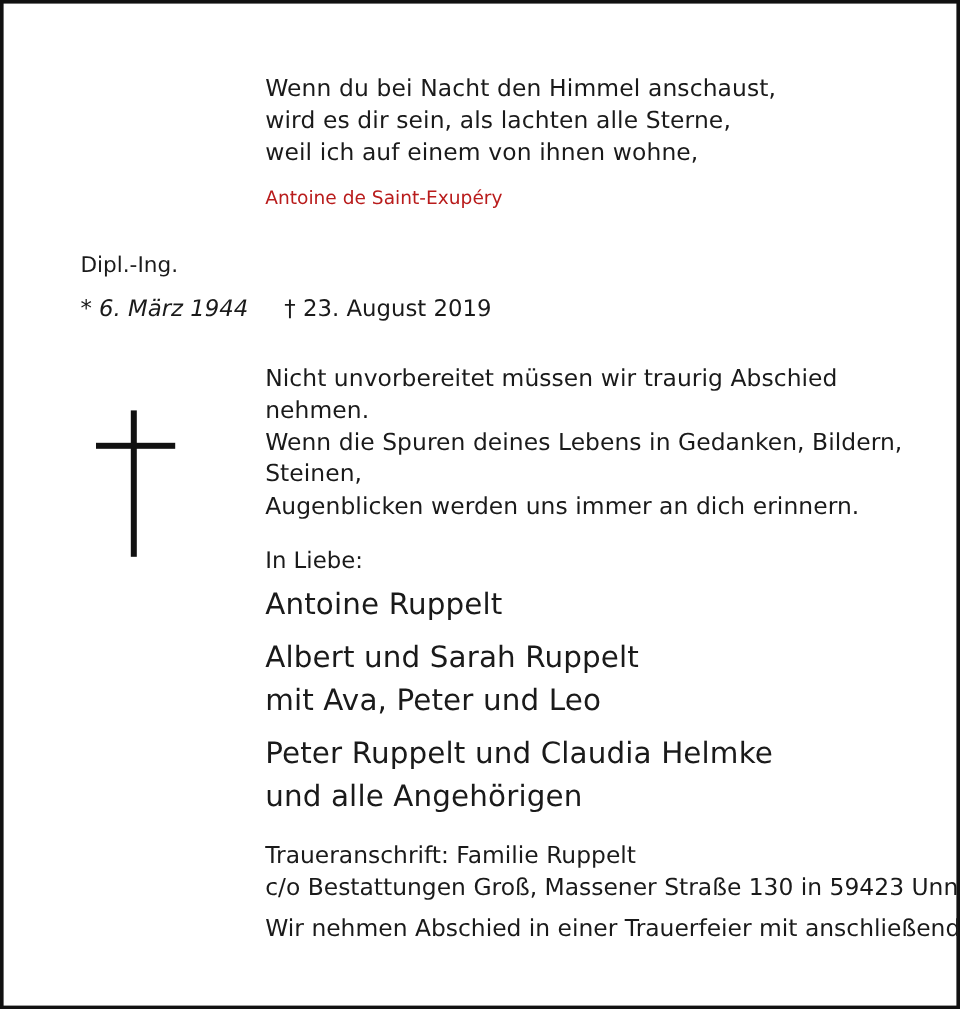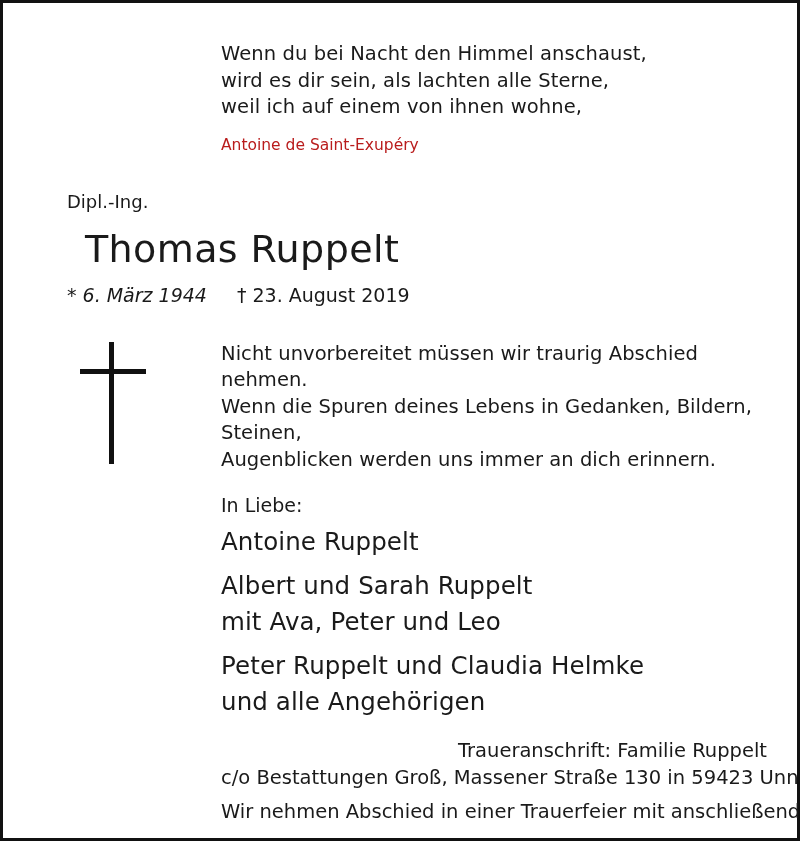--- a/index.html
+++ b/index.html
@@ -27,21 +27,21 @@
     position: relative;
     box-sizing: border-box;
     width: 100%;
     height: 100%;
     padding: 34px 30px 20px 30px;
   }
 
   
   .poem {
     margin-left: 188px;
-    margin-top: 4px;
+    margin-top: 24px;
   }
   .poem-line {
     font-size: 19.5px;
     line-height: 26.5px;
     letter-spacing: 0.1px;
     color: #1a1a1a;
     white-space: pre;
   }
   .poem-author {
     margin-top: 14px;
@@ -121,21 +121,20 @@
   .family-line {
     font-size: 24.5px;
     line-height: 36px;
     letter-spacing: 0.1px;
     white-space: pre;
   }
   .family-group { margin-bottom: 8px; }
 
   .contact {
     margin-top: 18px;
-    text-align: right;
   }
   .contact-line {
     font-size: 19.5px;
     line-height: 26.5px;
     white-space: pre;
   }
   .service {
     margin-top: 8px;
   }
   .service-line {
@@ -151,21 +150,20 @@
   <div class="inner">
 
     <div class="poem">
       <div class="poem-line">Wenn du bei Nacht den Himmel anschaust,</div>
       <div class="poem-line">wird es dir sein, als lachten alle Sterne,</div>
       <div class="poem-line">weil ich auf einem von ihnen wohne,</div>
       <div class="poem-author">Antoine de Saint-Exupéry</div>
     </div>
 
     <div class="title-pre">Dipl.-Ing.</div>
-    <div class="name">Thomas Ruppelt</div>
     <div class="dates">
       <span class="birth">* 6. März 1944</span><span class="death">† 23. August 2019</span>
     </div>
 
     <div class="cross">
       <div class="v"></div>
       <div class="h"></div>
     </div>
 
     <div class="body-col">

